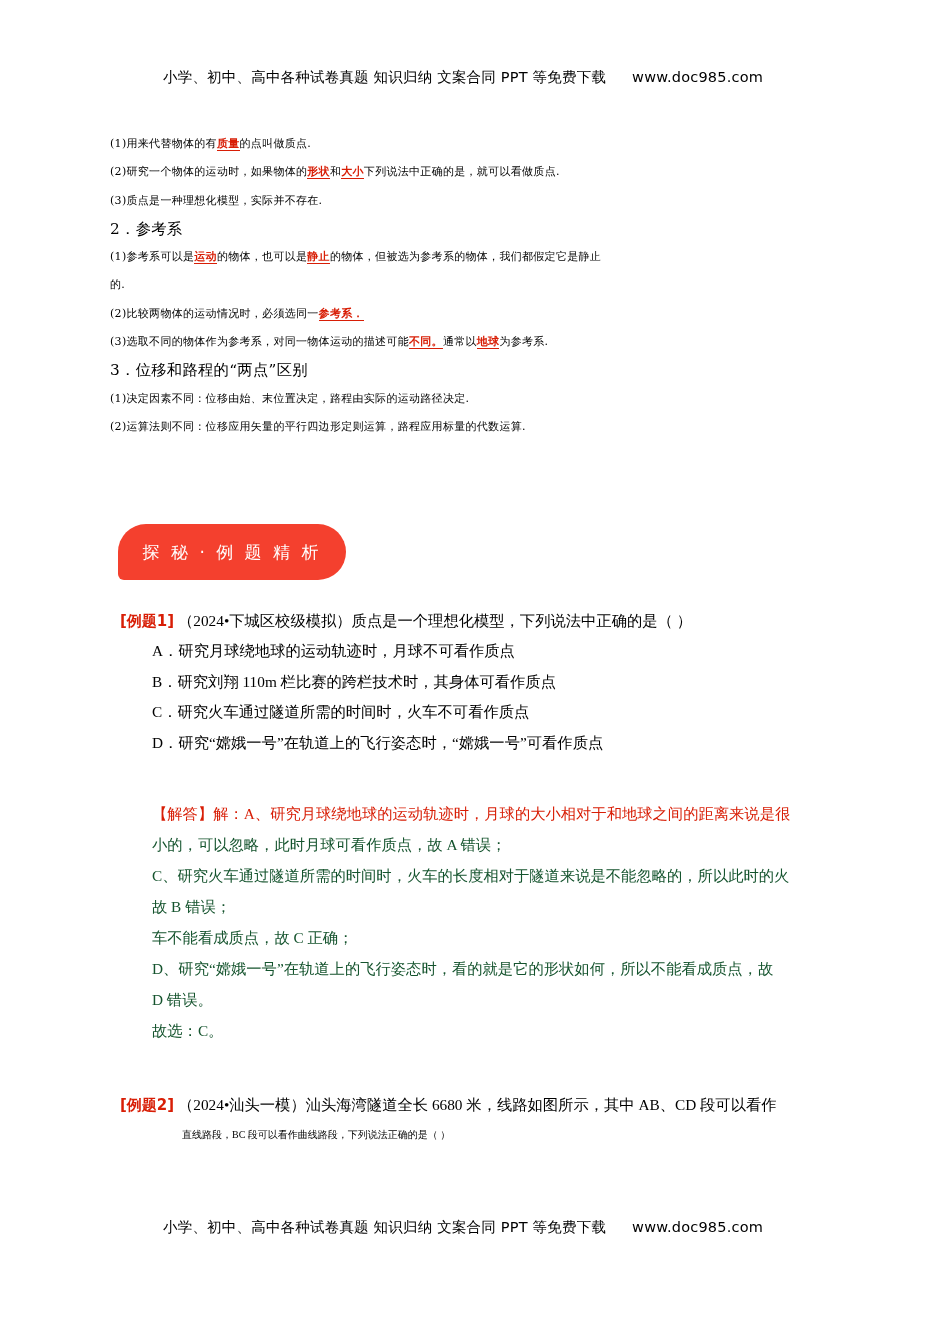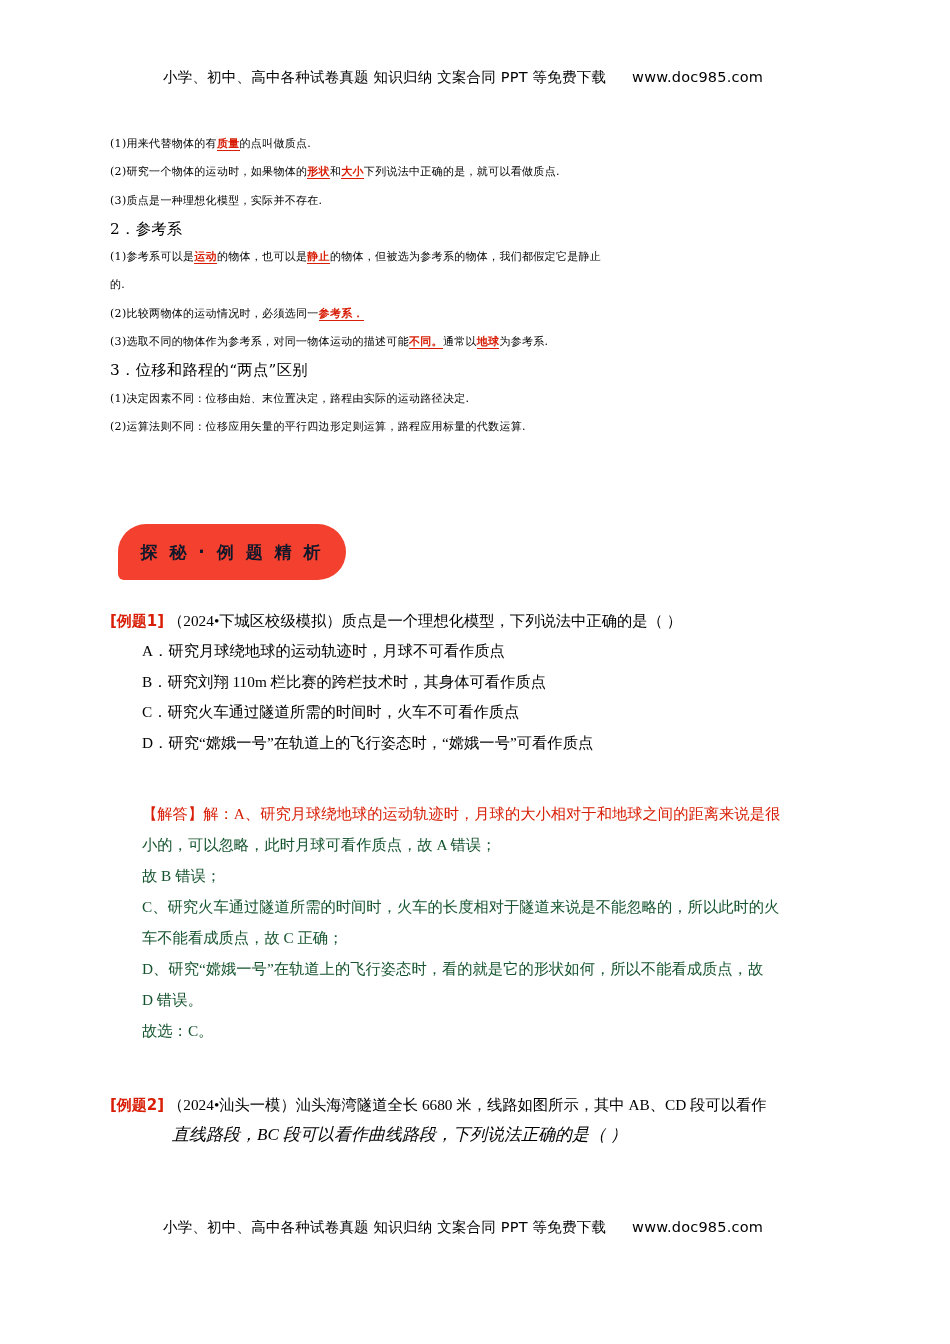--- a/index.html
+++ b/index.html
@@ -79,30 +79,30 @@
   .banner {
     width: 228px;
     height: 56px;
     background: #f4402e;
     border-radius: 28px 28px 28px 6px;
     display: flex;
     align-items: center;
     justify-content: center;
   }
   .banner span {
-    color: #0f172a;
+    color: #ffffff;
     font-size: 17px;
     letter-spacing: 3px;
     font-family: "DejaVu Sans", "Liberation Sans", sans-serif;
-    font-weight: bold;
+    font-weight: normal;
   }
 
   .qblock {
     position: absolute;
-    left: 110px;
+    left: 120px;
     width: 742px;
   }
   #q1 { top: 606px; }
   #q2 { top: 1090px; }
 
   .qhead {
     display: block;
     font-size: 15.3px;
     line-height: 30px;
     text-indent: 0;
@@ -128,24 +128,23 @@
     padding-left: 32px;
   }
   .ans.first { padding-left: 32px; margin-top: 40px; }
   .ans-cont {
     color: #14532d;
     font-size: 15.3px;
     line-height: 31px;
     padding-left: 32px;
   }
   .q2line2 {
-    font-size: 17px;
+    font-size: 10px;
     line-height: 30px;
     padding-left: 62px;
-    font-style: italic;
   }
 </style>
 </head>
 <body>
 
 <div class="page">
 
   <div class="header-note">
     <span>小学、初中、高中各种试卷真题 知识归纳 文案合同 PPT 等免费下载</span><span class="url">www.doc985.com</span>
   </div>
@@ -184,22 +183,22 @@
     <div class="qhead">
       <span class="qlabel">[例题1]</span>
       <span class="qtext">（2024•下城区校级模拟）质点是一个理想化模型，下列说法中正确的是（        ）</span>
     </div>
     <div class="opt">A．研究月球绕地球的运动轨迹时，月球不可看作质点</div>
     <div class="opt">B．研究刘翔 110m 栏比赛的跨栏技术时，其身体可看作质点</div>
     <div class="opt">C．研究火车通过隧道所需的时间时，火车不可看作质点</div>
     <div class="opt">D．研究“嫦娥一号”在轨道上的飞行姿态时，“嫦娥一号”可看作质点</div>
     <div class="ans first">【解答】解：A、研究月球绕地球的运动轨迹时，月球的大小相对于和地球之间的距离来说是很</div>
     <div class="ans-cont">小的，可以忽略，此时月球可看作质点，故 A 错误；</div>
+    <div class="ans-cont">C、研究火车通过隧道所需的时间时，火车的长度相对于隧道来说是不能忽略的，所以此时的火</div>
     <div class="ans-cont">故 B 错误；</div>
-    <div class="ans-cont">C、研究火车通过隧道所需的时间时，火车的长度相对于隧道来说是不能忽略的，所以此时的火</div>
     <div class="ans-cont">车不能看成质点，故 C 正确；</div>
     <div class="ans-cont">D、研究“嫦娥一号”在轨道上的飞行姿态时，看的就是它的形状如何，所以不能看成质点，故</div>
     <div class="ans-cont">D 错误。</div>
     <div class="ans-cont">故选：C。</div>
   </div>
 
   <div class="qblock" id="q2">
     <div class="qhead">
       <span class="qlabel">[例题2]</span>
       <span class="qtext">（2024•汕头一模）汕头海湾隧道全长 6680 米，线路如图所示，其中 AB、CD 段可以看作</span>

